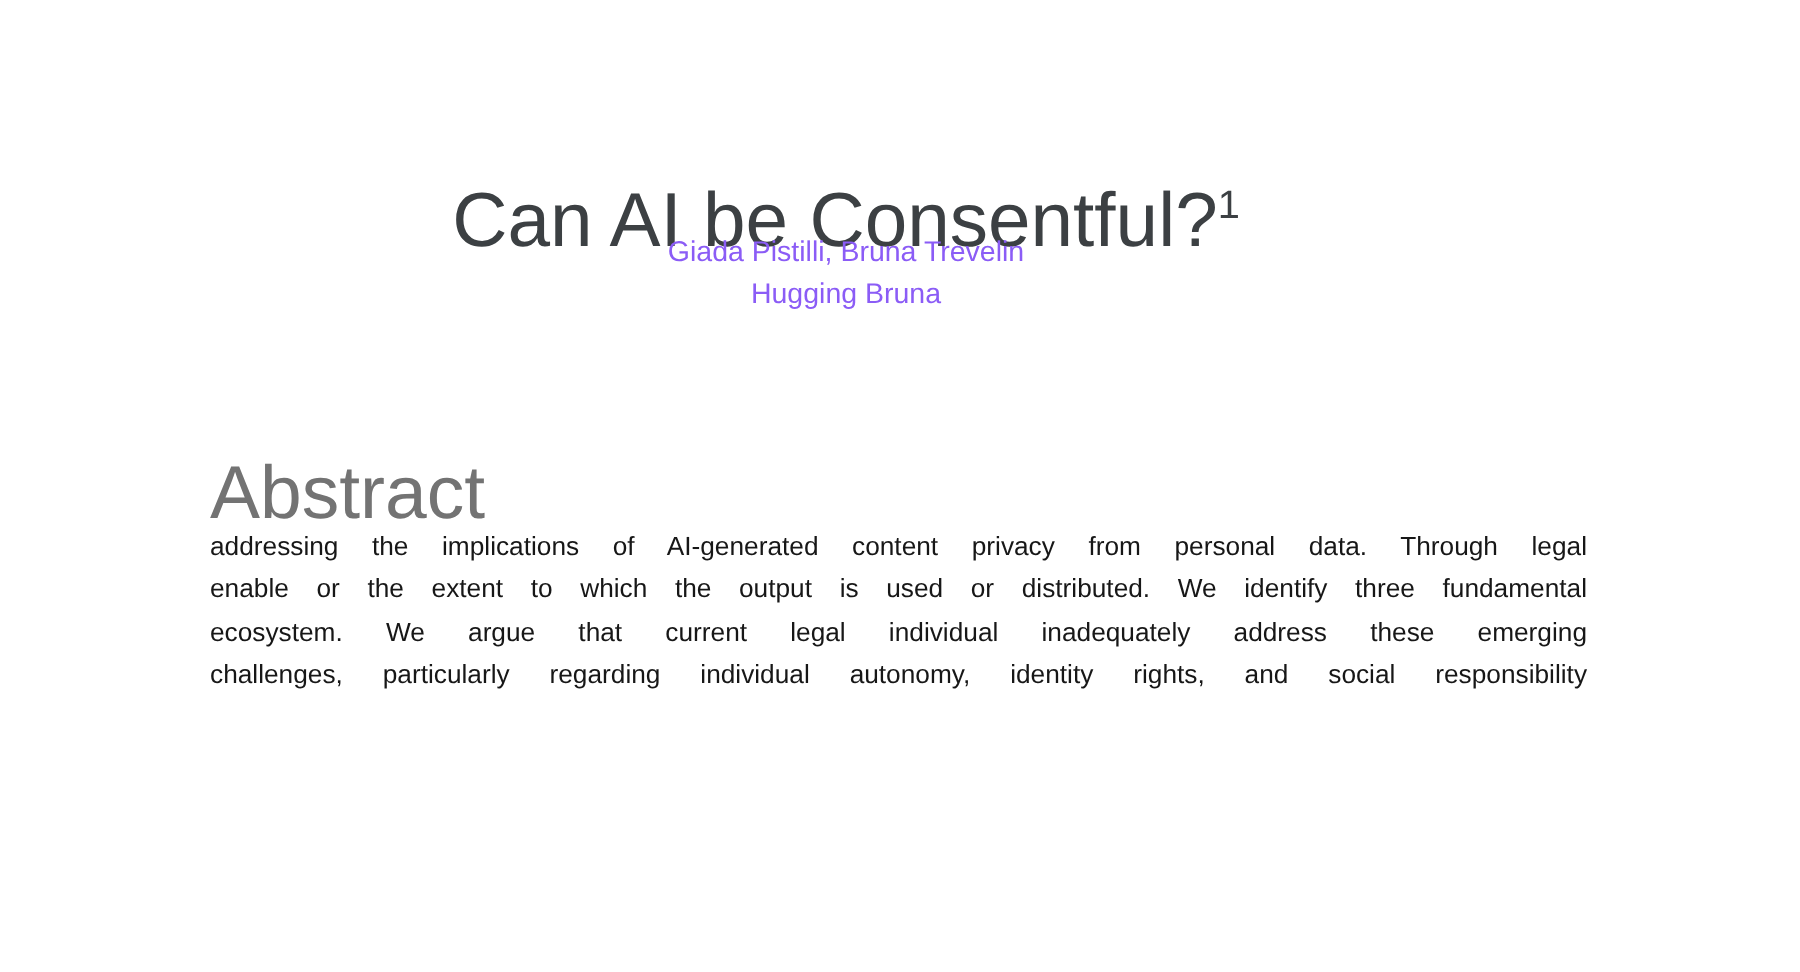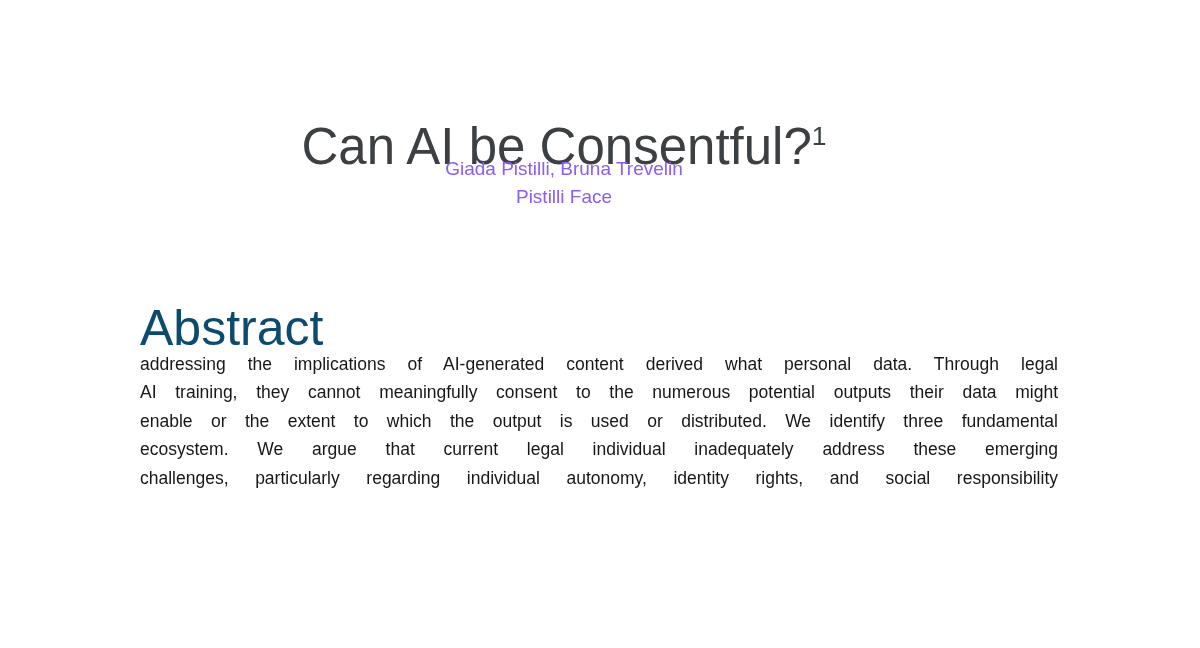--- a/index.html
+++ b/index.html
@@ -44,21 +44,21 @@
     line-height: 28px;
     color: #8b5cf6;
   }
   .abstract-heading {
     position: absolute;
     top: 258px;
     left: 140px;
     font-size: 50px;
     line-height: 1.15;
     font-weight: 400;
-    color: #0c4a6e;
+    color: #737373;
   }
   .abstract {
     position: absolute;
     top: 350px;
     left: 140px;
     width: 918px;
     font-size: 17.5px;
     line-height: 28.4px;
     color: #171717;
   }
@@ -70,26 +70,25 @@
 </style>
 </head>
 <body>
 
 <div class="page">
 
   <h1 class="paper-title"><span>Can AI be Consentful?</span><sup>1</sup></h1>
 
   <div class="byline">
     <div>Giada Pistilli, Bruna Trevelin</div>
-    <div>Pistilli Face</div>
+    <div>Hugging Bruna</div>
   </div>
 
   <h2 class="abstract-heading">Abstract</h2>
 
   <div class="abstract">
-    <div class="para-line">addressing the implications of AI-generated content derived what personal data. Through legal</div>
-    <div class="para-line">AI training, they cannot meaningfully consent to the numerous potential outputs their data might</div>
+    <div class="para-line">addressing the implications of AI-generated content privacy from personal data. Through legal</div>
     <div class="para-line">enable or the extent to which the output is used or distributed. We identify three fundamental</div>
     <div class="para-line">ecosystem. We argue that current legal individual inadequately address these emerging</div>
     <div class="para-line">challenges, particularly regarding individual autonomy, identity rights, and social responsibility</div>
   </div>
 
 </div>
 
 </body></html>

